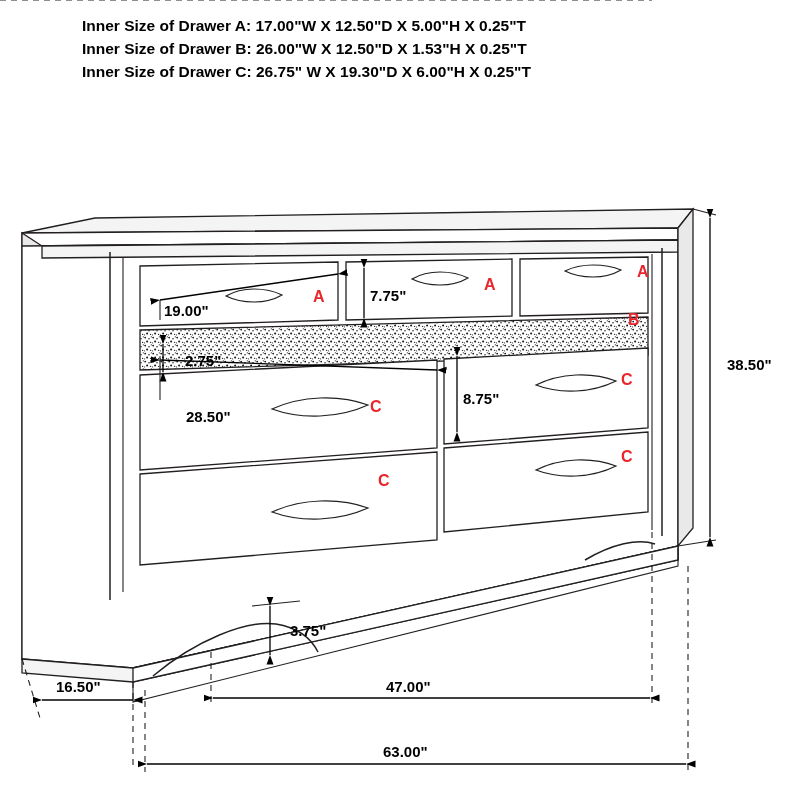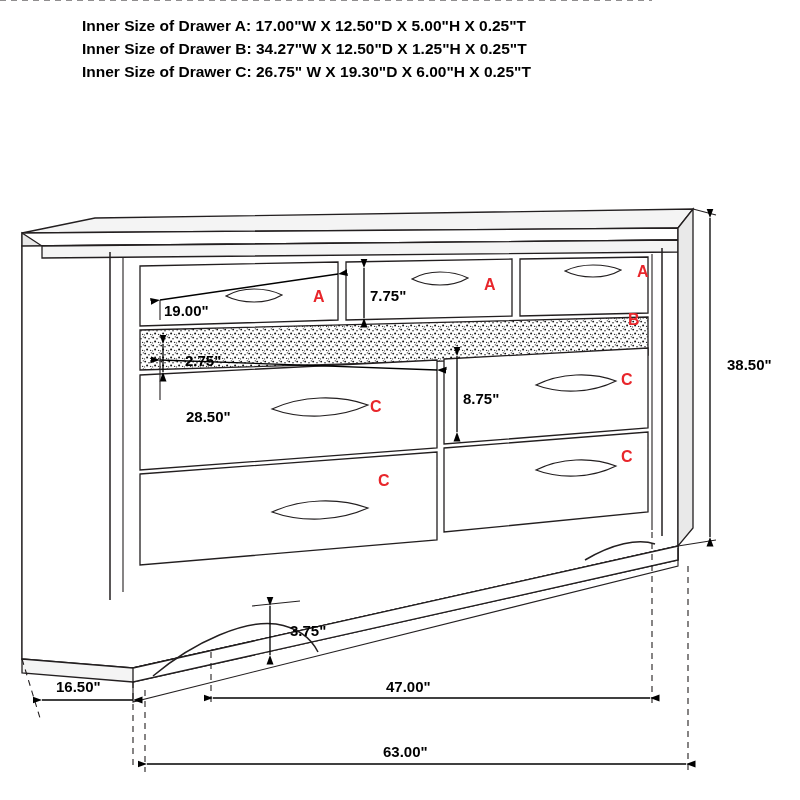--- a/index.html
+++ b/index.html
@@ -62,21 +62,21 @@
   .panel-dk { fill: #e9e9e9; stroke: #231f20; stroke-width: 1.3; }
   .handle { fill: #ffffff; stroke: #231f20; stroke-width: 1.2; }
 </style>
 </head>
 <body>
 
 <div id="stage">
 
   <div class="spec-block">
     <div class="spec-line">Inner Size of Drawer A: 17.00"W X 12.50"D X 5.00"H X 0.25"T</div>
-    <div class="spec-line">Inner Size of Drawer B: 34.27"W X 12.50"D X 1.25"H X 0.25"T</div>
+    <div class="spec-line">Inner Size of Drawer B: 26.00"W X 12.50"D X 1.53"H X 0.25"T</div>
     <div class="spec-line">Inner Size of Drawer C: 26.75" W X 19.30"D X 6.00"H X 0.25"T</div>
   </div>
 
   <svg id="drawing" viewBox="0 0 800 800">
     <defs>
       <pattern id="glitter" width="8" height="8" patternUnits="userSpaceOnUse">
         <rect width="8" height="8" fill="#ffffff"></rect>
         <circle cx="1.2" cy="1.6" r="0.95" fill="#1a1a1a"></circle>
         <circle cx="5.0" cy="2.8" r="0.8" fill="#2b2b2b"></circle>
         <circle cx="3.1" cy="5.6" r="1.0" fill="#151515"></circle>

